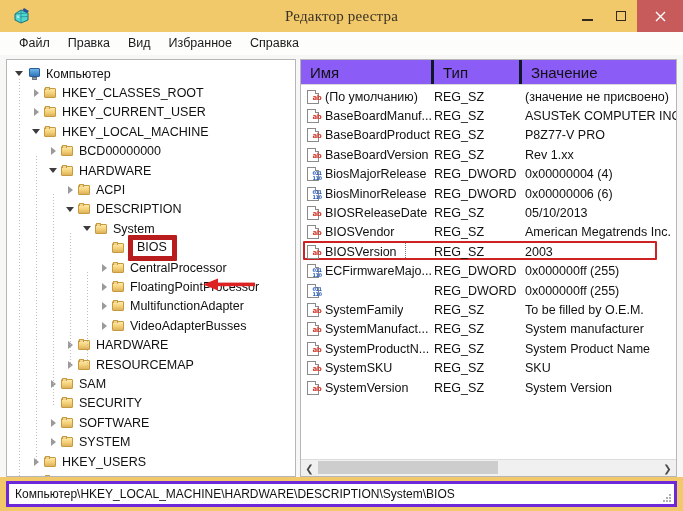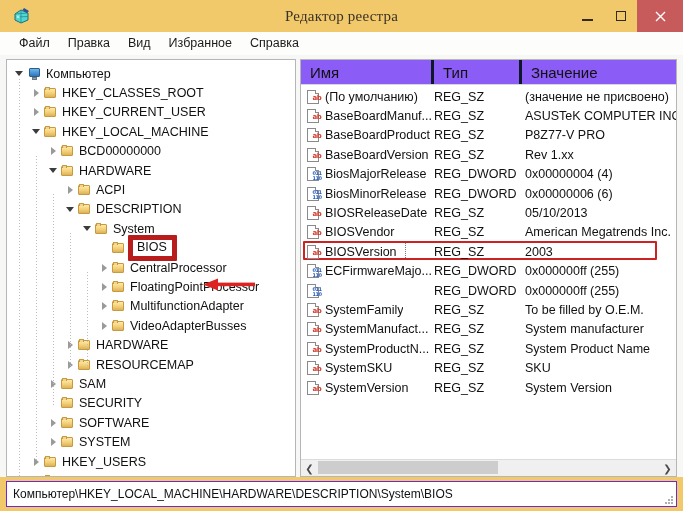--- a/index.html
+++ b/index.html
@@ -170,21 +170,21 @@
   .hscroll{
     flex:0 0 16px;height:16px;background:#f0f0f0;border-top:1px solid #dcdcdc;
     display:flex;align-items:center;position:relative;
   }
   .sbtn{width:17px;height:16px;display:flex;align-items:center;justify-content:center;color:#4a4a4a;font-size:10px;}
   .strack{flex:1 1 auto;height:16px;position:relative;background:#f0f0f0;}
   .sthumb{position:absolute;left:0;top:1px;height:13px;width:180px;background:#cdcdcd;}
   
   .statusbar{
     flex:0 0 26px;height:26px;margin:4px 6px 11px 6px;
-    background:#ffffff;border:1px solid #6d28d9;box-sizing:border-box;
+    background:#ffffff;border:3px solid #6d28d9;box-sizing:border-box;
     display:flex;align-items:center;position:relative;
   }
   .statustext{font-size:12px;color:#111;padding-left:6px;white-space:nowrap;}
   .grip{position:absolute;right:3px;bottom:2px;width:10px;height:10px;}
   .grip i{position:absolute;width:2px;height:2px;background:#b0b0b0;}
 </style>
 </head>
 <body>
 
 <div class="window">

